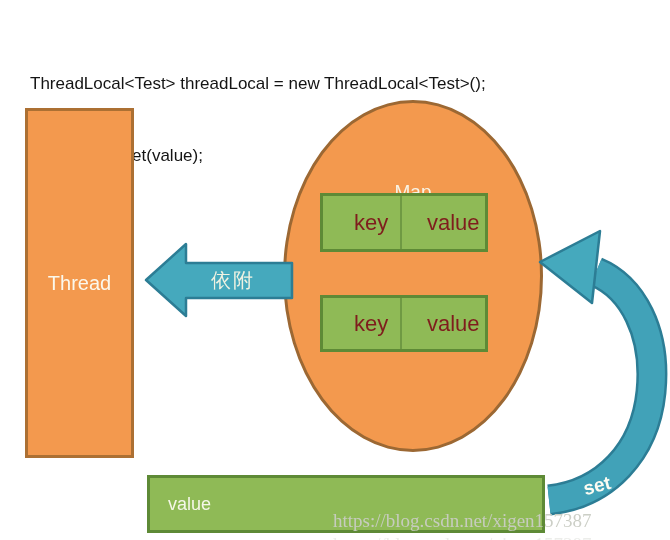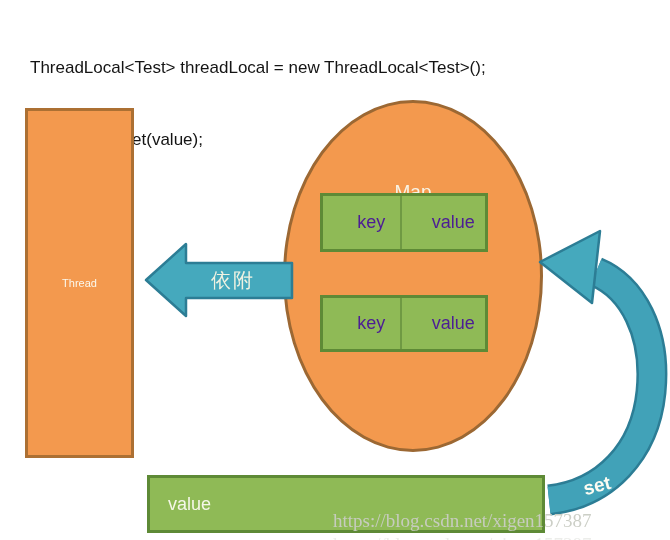--- a/index.html
+++ b/index.html
@@ -1,48 +1,48 @@
 <!DOCTYPE html>
 <html><head>
 <meta charset="utf-8">
 <style>
   html,body{margin:0;padding:0;background:#ffffff;}
   .canvas{
     position:relative;width:670px;height:540px;background:#ffffff;
     overflow:hidden;font-family:"Liberation Sans","DejaVu Sans",sans-serif;
   }
   .code{
-    position:absolute;left:30px;top:8px;font-size:17px;line-height:24px;
+    position:absolute;left:30px;top:24px;font-size:17px;line-height:24px;
     color:#141414;white-space:pre;
   }
   .svg-layer{position:absolute;left:0;top:0;z-index:2;pointer-events:none;}
   .thread-box{
     position:absolute;left:25px;top:108px;width:109px;height:350px;
     background:#F3994E;border:3px solid #AC7033;box-sizing:border-box;
     display:flex;align-items:center;justify-content:center;
-    color:#FBF8EC;font-size:11px;z-index:2;
+    color:#FBF8EC;font-size:20px;z-index:2;
   }
   .map-ellipse{
     position:absolute;left:283px;top:100px;width:260px;height:352px;
     background:#F3994E;border:3px solid #9C6833;border-radius:50%;
     box-sizing:border-box;z-index:1;
   }
   .map-title{
     position:absolute;left:283px;top:137px;width:260px;text-align:center;
     color:#F8F4E6;font-size:19px;z-index:3;margin-top:44px;
   }
   .kv-box{
     position:absolute;display:flex;background:#8FBA56;
     border:3px solid #5E8A36;box-sizing:border-box;z-index:3;
   }
   .kv-box.b1{left:320px;top:193px;width:168px;height:59px;}
   .kv-box.b2{left:320px;top:295px;width:168px;height:57px;}
   .kv-cell{
     display:flex;align-items:center;justify-content:center;
-    color:#4c1d95;font-size:18px;padding-left:19px;
+    color:#7f1d1d;font-size:22px;padding-left:19px;
   }
   .kv-cell.k{flex:0 0 49%;border-right:2px solid #6F9943;box-sizing:border-box;}
   .kv-cell.v{flex:1;}
   .bottom-box{
     position:absolute;left:147px;top:475px;width:398px;height:58px;
     background:#8FBA56;border:3px solid #5E8A36;box-sizing:border-box;
     display:flex;z-index:1;
   }
   .bottom-cell{
     display:flex;align-items:center;justify-content:center;

